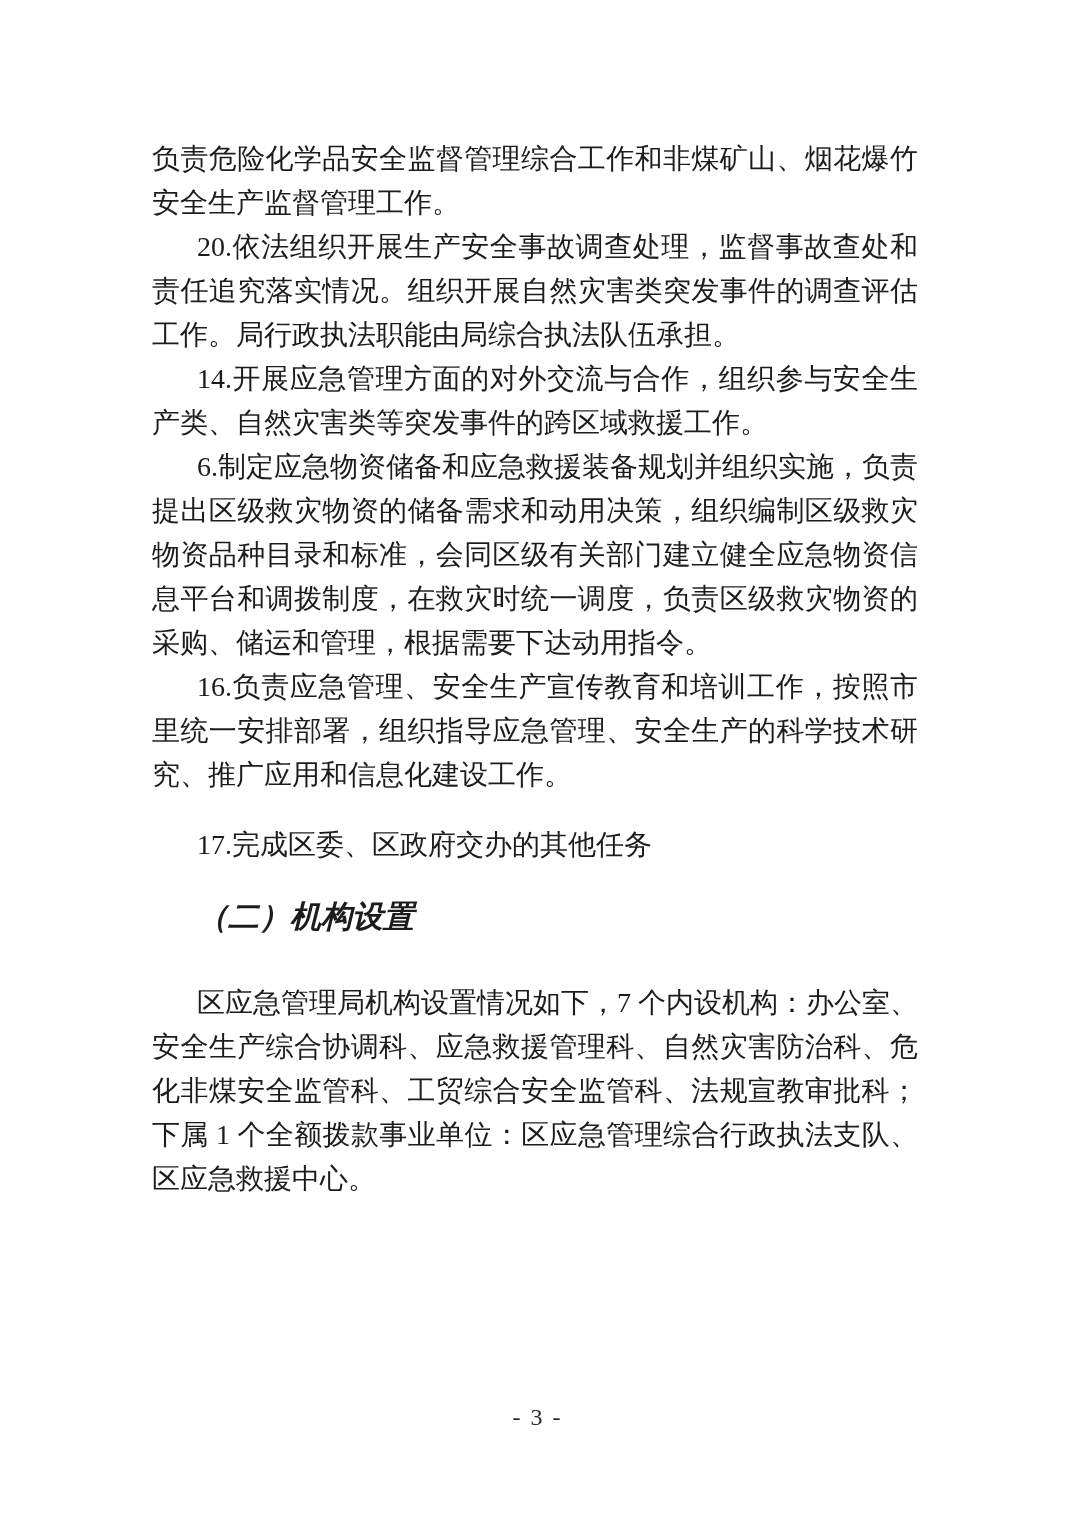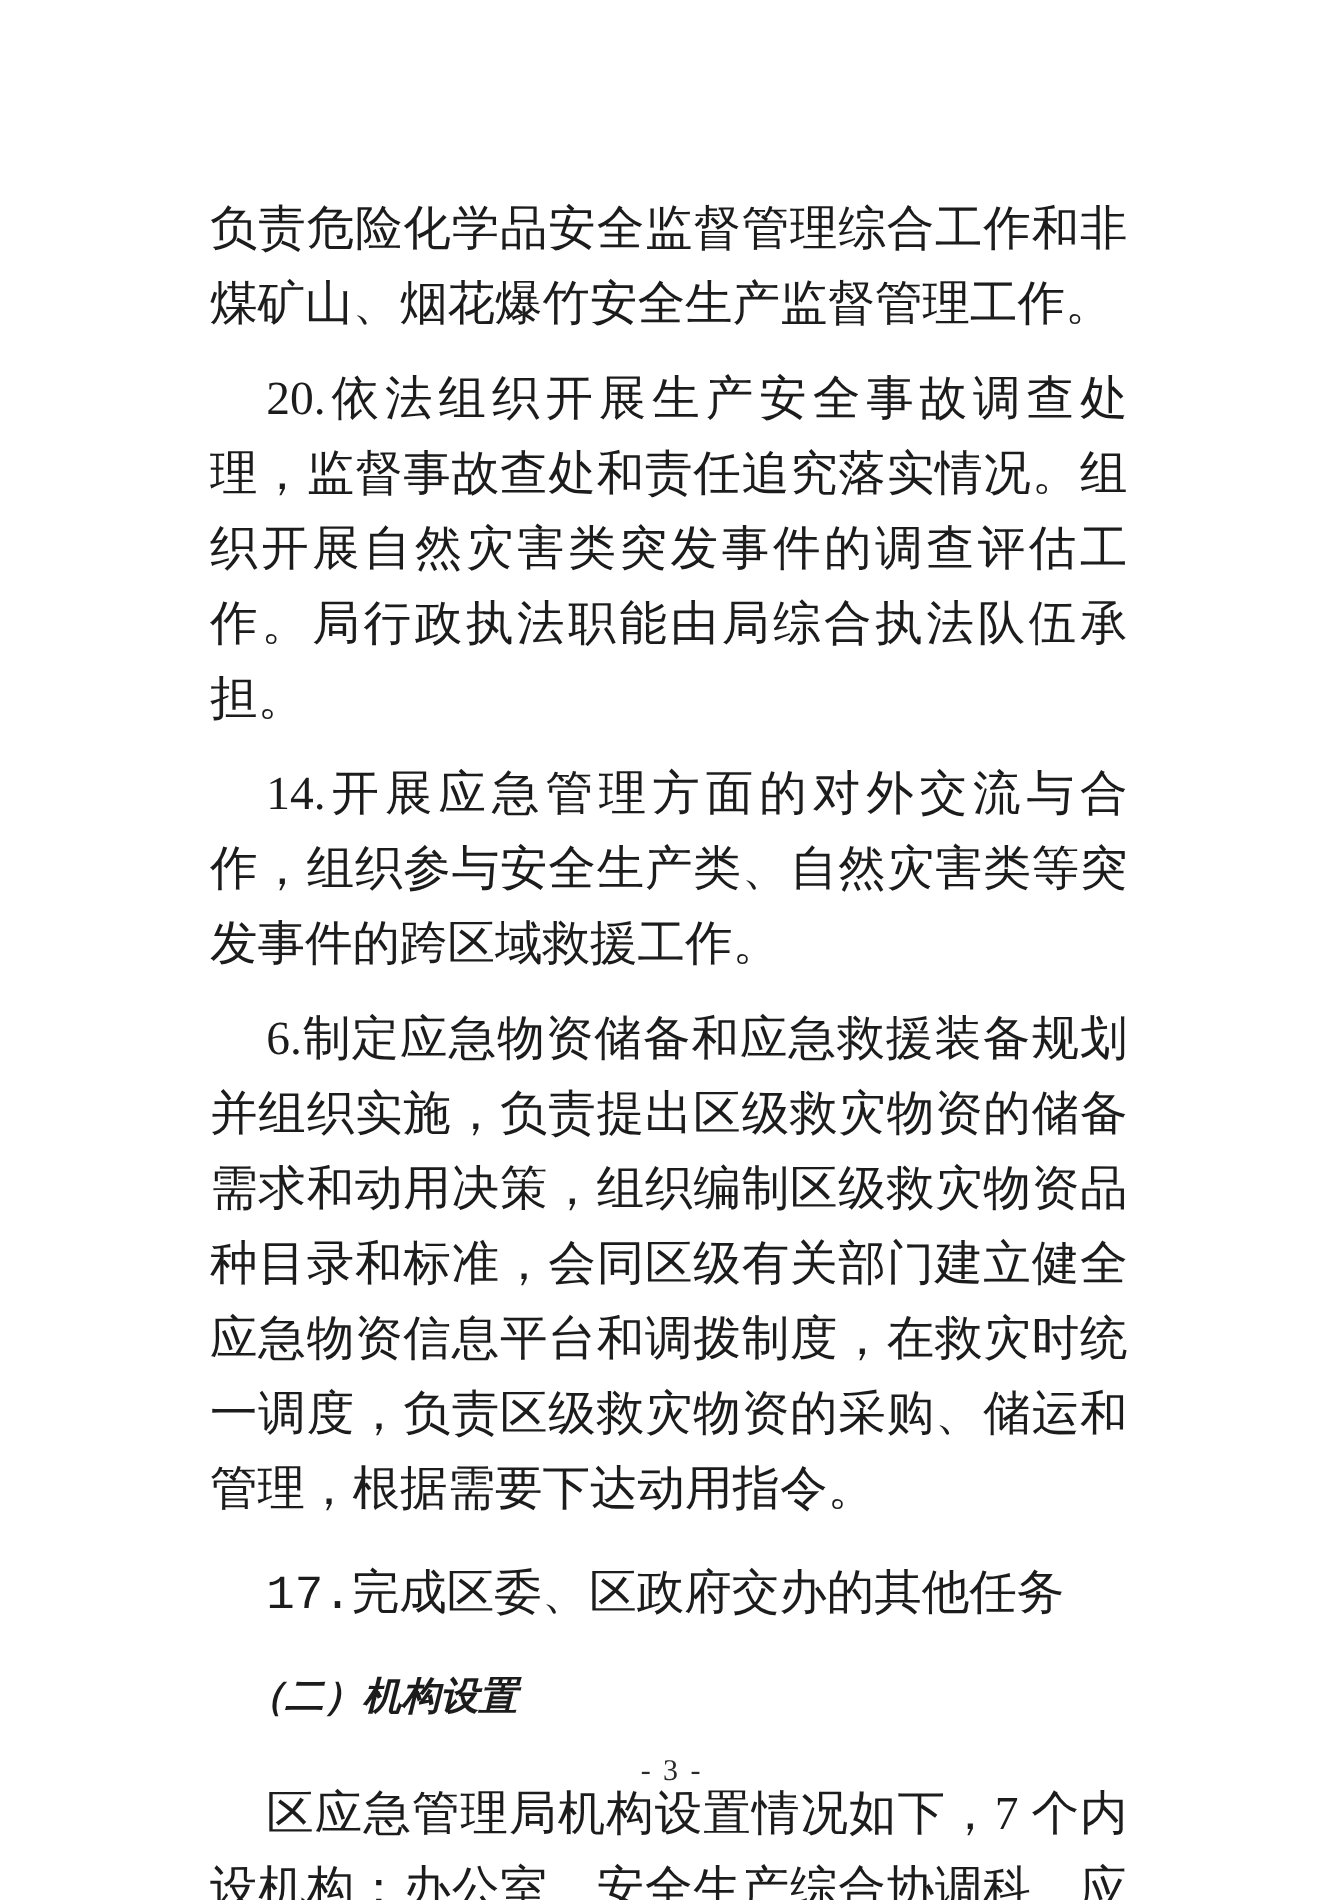--- a/index.html
+++ b/index.html
@@ -16,34 +16,33 @@
     color: #1c1c1c;
     overflow: hidden;
   }
   .content {
     position: absolute;
     left: 152px;
     top: 137px;
     width: 766px;
   }
   .para {
-    margin: 16px;
-    font-size: 38px;
-    line-height: 60px;
+    margin: 0;
+    font-size: 28px;
+    line-height: 44px;
     text-align: justify;
     text-justify: inter-ideograph;
     text-indent: 45px;
     word-break: break-all;
   }
   .para.noindent {
     text-indent: 0;
   }
   .para.gap-before {
     margin-top: 26px;
-    font-family: Liberation Mono, monospace;
   }
   .heading {
     margin: 24px 0 38px 0;
     font-size: 31px;
     line-height: 52px;
     font-weight: bold;
     text-indent: 45px;
     font-family: "Liberation Serif", "DejaVu Serif", serif;
     font-style: italic;
   }
@@ -61,18 +60,19 @@
 </style>
 </head>
 <body>
 
 <div class="page">
   <div class="content">
     <p class="para noindent">负责危险化学品安全监督管理综合工作和非煤矿山、烟花爆竹安全生产监督管理工作。</p>
     <p class="para">20.依法组织开展生产安全事故调查处理，监督事故查处和责任追究落实情况。组织开展自然灾害类突发事件的调查评估工作。局行政执法职能由局综合执法队伍承担。</p>
     <p class="para">14.开展应急管理方面的对外交流与合作，组织参与安全生产类、自然灾害类等突发事件的跨区域救援工作。</p>
     <p class="para">6.制定应急物资储备和应急救援装备规划并组织实施，负责提出区级救灾物资的储备需求和动用决策，组织编制区级救灾物资品种目录和标准，会同区级有关部门建立健全应急物资信息平台和调拨制度，在救灾时统一调度，负责区级救灾物资的采购、储运和管理，根据需要下达动用指令。</p>
+    <p class="para">16.负责应急管理、安全生产宣传教育和培训工作，按照市里统一安排部署，组织指导应急管理、安全生产的科学技术研究、推广应用和信息化建设工作。</p>
     <p class="para gap-before">17.完成区委、区政府交办的其他任务</p>
     <h2 class="heading">（二）机构设置</h2>
     <p class="para">区应急管理局机构设置情况如下，7 个内设机构：办公室、安全生产综合协调科、应急救援管理科、自然灾害防治科、危化非煤安全监管科、工贸综合安全监管科、法规宣教审批科；下属 1 个全额拨款事业单位：区应急管理综合行政执法支队、区应急救援中心。</p>
   </div>
   <div class="footer">- 3 -</div>
 </div>
 
 </body></html>

